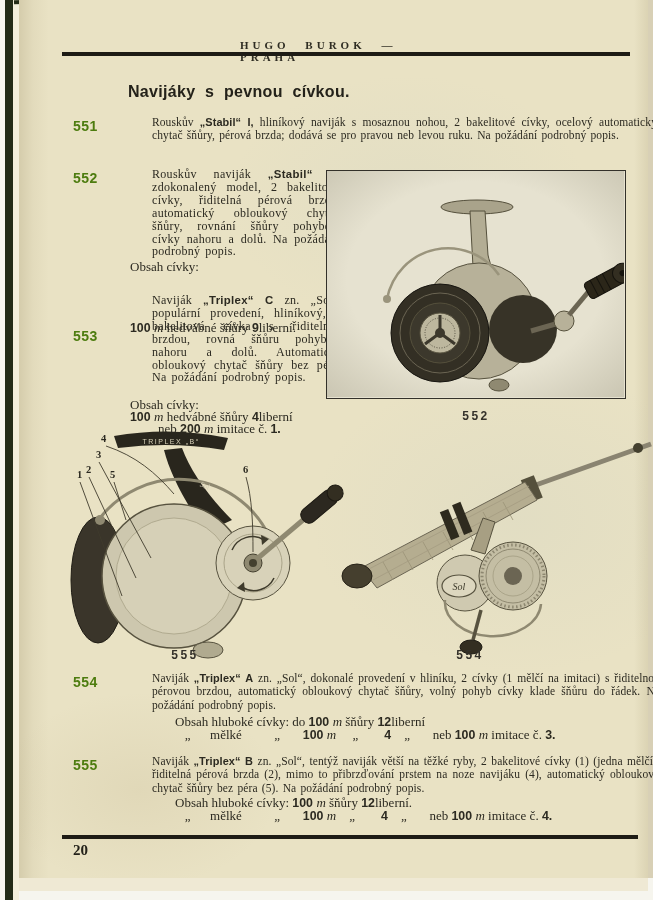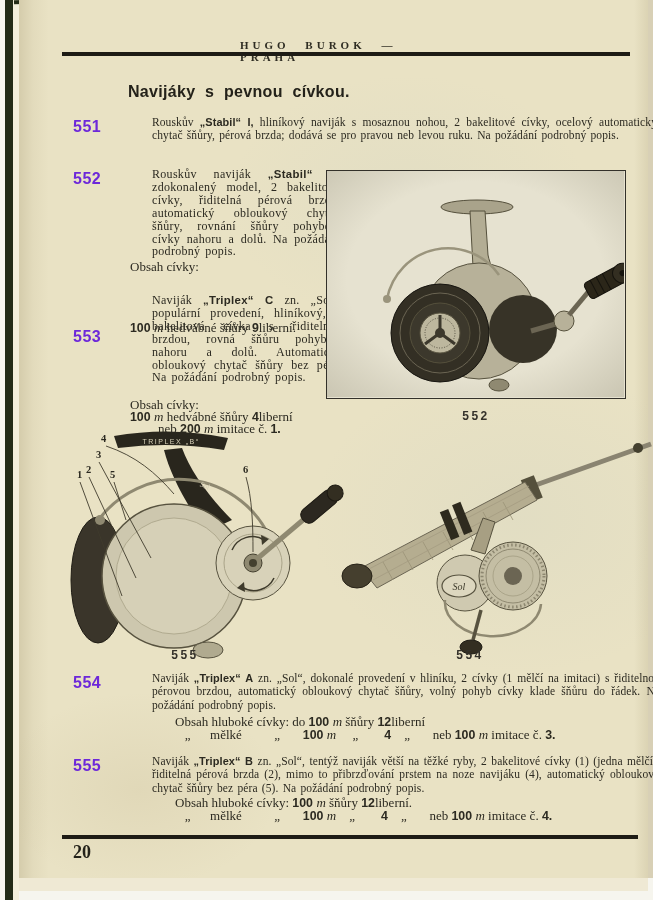--- a/index.html
+++ b/index.html
@@ -28,21 +28,21 @@
     position:absolute;left:240px;top:39px;width:225px;text-align:left;
     font-weight:bold;font-size:11px;letter-spacing:4px;word-spacing:9px;color:#2f2d23;
   }
   .page-title{
     position:absolute;left:128px;top:83px;
     font-family:"Liberation Sans",sans-serif;font-weight:bold;font-size:16px;
     letter-spacing:0.3px;word-spacing:5px;color:#24221a;
   }
   .num{
     position:absolute;font-family:"Liberation Sans",sans-serif;font-weight:bold;
-    font-size:16px;letter-spacing:0.5px;color:#6d28d9;
+    font-size:14px;letter-spacing:0.5px;color:#4d7c0f;
   }
   .body-text{
     position:absolute;font-size:11.5px;line-height:13.4px;text-align:justify;
     letter-spacing:0.1px;word-spacing:1.2px;margin-left:22px;
   }
   .col{font-size:12px;line-height:12.9px;letter-spacing:0.3px;word-spacing:1.5px;}
   .b{font-family:"Liberation Sans",sans-serif;font-weight:bold;font-size:0.95em;}
   .it{font-style:italic;}
   .obsah{position:absolute;font-size:13px;white-space:pre;line-height:12.5px;}
   .caption{
@@ -52,21 +52,21 @@
   }
   #frame552{
     position:absolute;left:326px;top:170px;width:300px;height:229px;
     border:1.5px solid #33312a;background:#e6e2d0;box-sizing:border-box;
   }
   .callout{
     position:absolute;font-weight:bold;font-size:10.5px;color:#2b2920;
     font-family:"Liberation Serif",serif;
   }
   .pagenum{
-    position:absolute;left:73px;top:842px;font-weight:bold;font-size:18px;color:#24221a;
+    position:absolute;left:73px;top:842px;font-weight:bold;font-size:15px;color:#24221a;
   }
 </style>
 </head>
 <body>
 
 <div class="strip" style="left:0;width:5px;background:#f7f6ef;"></div>
 <div class="strip" style="left:5px;width:8px;background:#232b16;"></div>
 <div class="strip" style="left:13px;width:6px;background:#f2eeda;"></div>
 <div class="abs" style="left:648px;top:0;width:5px;height:878px;background:#d8d0b6;"></div>
 <div class="abs" style="left:19px;top:876px;width:629px;height:14px;background:#efe9d4;border-top:1px solid #cfc7a8;"></div>

